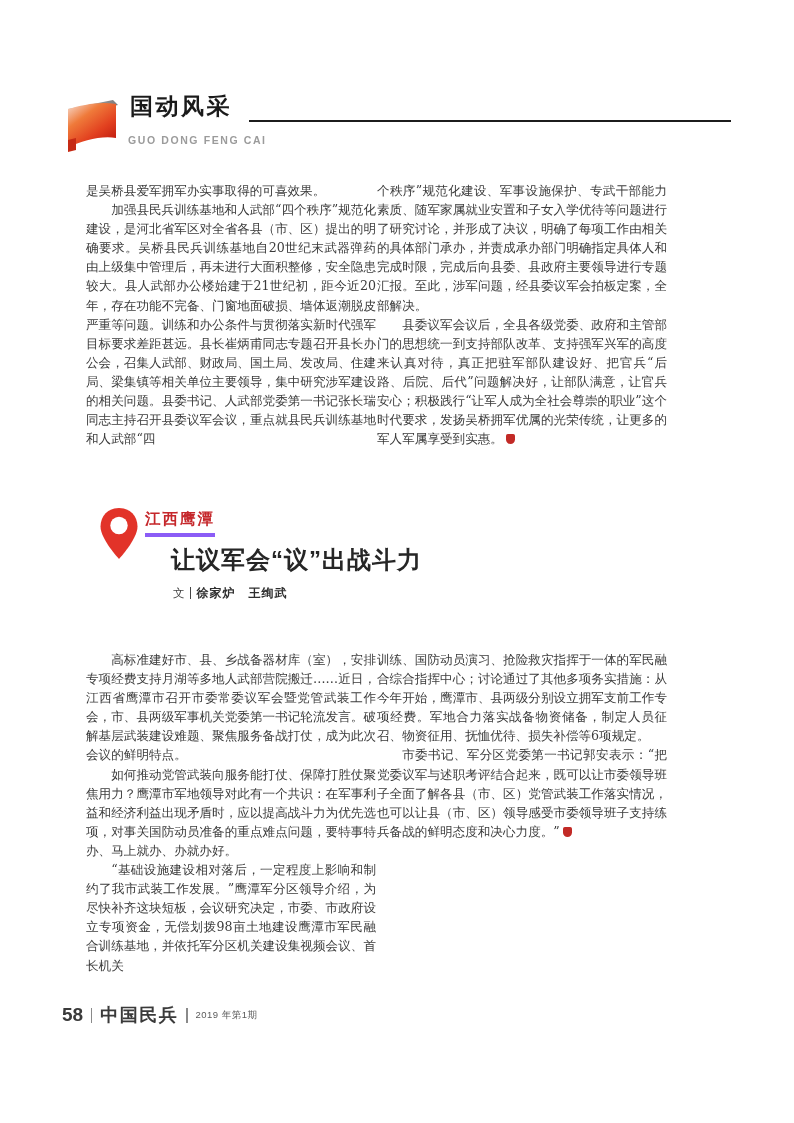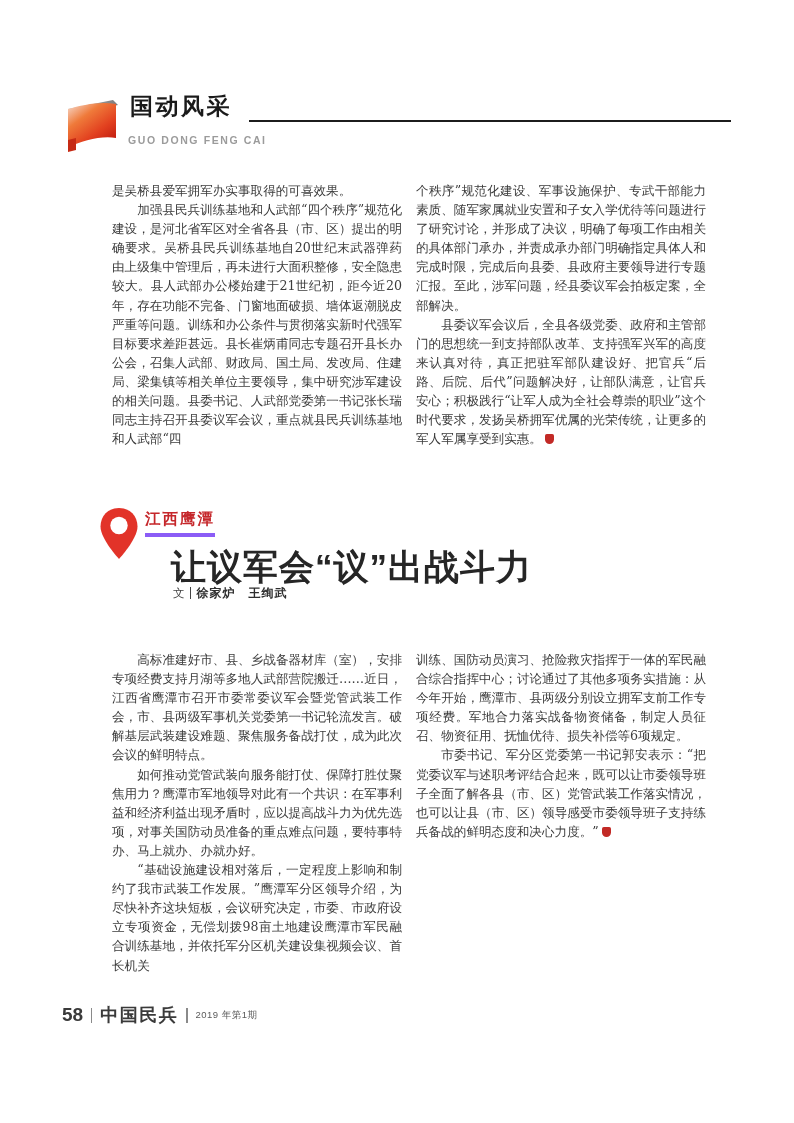--- a/index.html
+++ b/index.html
@@ -17,21 +17,21 @@
   }
   .header-subtitle {
     position:absolute; left:128px; top:134px;
     font-size:10.5px; color:#9b9b9b; letter-spacing:1.6px; font-weight:bold;
   }
   .header-rule {
     position:absolute; left:249px; top:120px; width:482px; height:1.5px;
     background:#1c1c1c;
   }
   
-  .cols { position:absolute; display:flex; gap:14px; left:112px; width:595px; }
+  .cols { position:absolute; display:flex; gap:1px; left:86px; width:595px; }
   .article1 { top:181px; }
   .article2-body { top:650px; }
   .col { width:290px; }
   .para {
     font-family:"DejaVu Serif","Liberation Serif",serif;
     font-size:12.6px; line-height:19.1px; color:#3b3b3b;
     text-align:justify; text-justify:inter-ideograph;
   }
   .para.indent { text-indent:2em; }
   .endmark {
@@ -41,21 +41,21 @@
   
   .pin { position:absolute; left:98px; top:506px; }
   .location-label {
     position:absolute; left:145px; top:509px;
     display:inline-block; color:#c5272b; font-size:15.5px; font-weight:bold;
     letter-spacing:2px; padding-bottom:3px; border-bottom:4px solid #8b5cf6;
     font-family:"DejaVu Serif","Liberation Serif",serif;
   }
   .article2-title {
     position:absolute; left:171px; top:544px;
-    font-size:35px; color:#262626; font-weight:600; letter-spacing:1px;
+    font-size:24px; color:#262626; font-weight:600; letter-spacing:1px;
   }
   .byline { position:absolute; left:173px; top:585px; font-size:12px; color:#333; }
   .byline .prefix { font-size:11.5px; color:#444; }
   .byline .vbar {
     display:inline-block; width:1px; height:12px; background:#444;
     margin:0 6px 0 5px; vertical-align:-2px;
   }
   .byline .authors { font-weight:bold; color:#2e2e2e; letter-spacing:1px; }
   
   .footer { position:absolute; left:62px; top:1003px; display:flex; align-items:center; }

